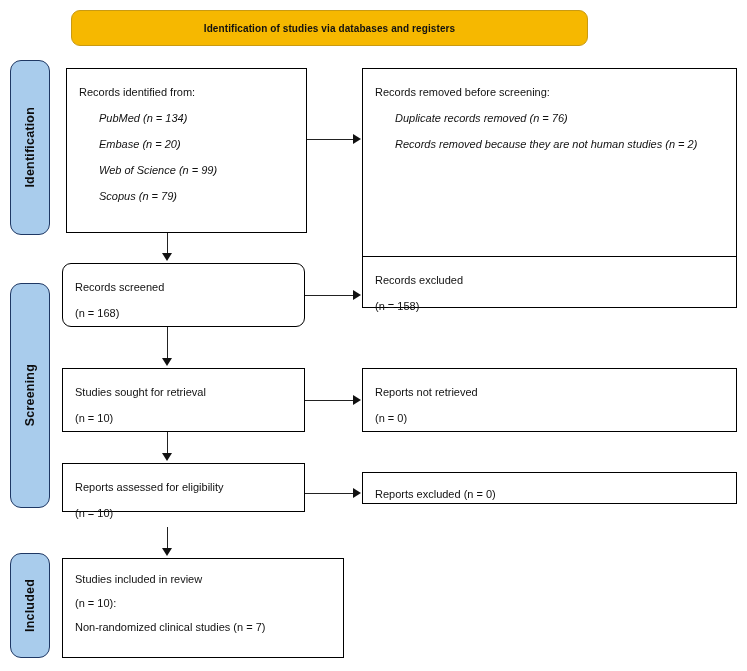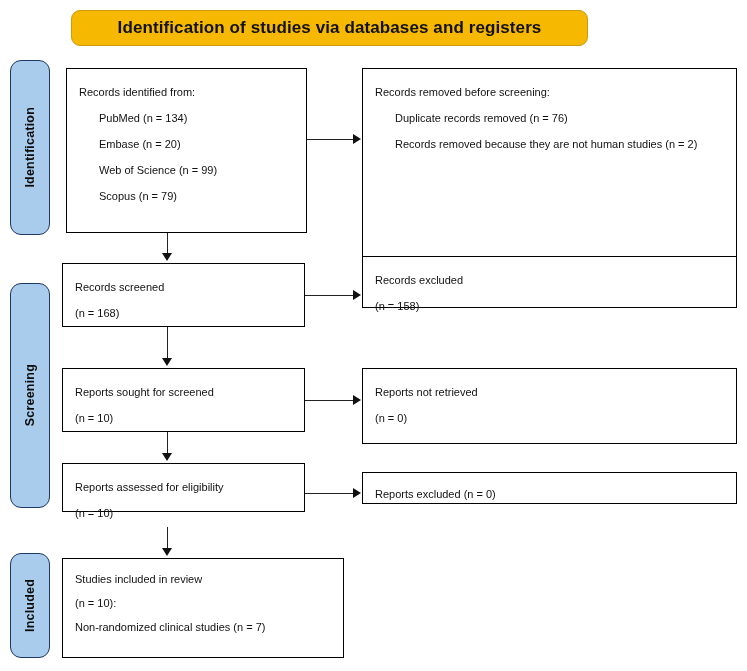--- a/index.html
+++ b/index.html
@@ -29,21 +29,21 @@
     height: 36px;
     background: #F6B800;
     border: 1px solid #C99A12;
     border-radius: 9px;
     display: flex;
     align-items: center;
     justify-content: center;
     box-sizing: border-box;
   }
   .banner-text {
-    font-size: 17px;
+    font-size: 10px;
     font-weight: bold;
     letter-spacing: 0.1px;
     color: #111111;
     text-align: center;
     white-space: nowrap;
   }
 
   
   .phase {
     position: absolute;
@@ -78,38 +78,38 @@
     box-sizing: border-box;
     padding: 10px 12px 8px 12px;
   }
   .box p {
     margin: 0;
     font-size: 11px;
     line-height: 26px;
     color: #111111;
     white-space: nowrap;
   }
-  .box p.indent { padding-left: 20px; }
+  .box p.indent { padding-left: 20px; font-style: italic; }
   .box p.wrap {
     white-space: normal;
     text-align: justify;
     text-justify: inter-word;
   }
 
   
   #box-identified      { left: 66px;  top: 68px;  width: 241px; height: 165px; }
-  #box-screened        { left: 62px;  top: 263px; width: 243px; height: 64px; }
+  #box-screened        { left: 62px;  top: 263px; width: 243px; height: 64px; border-radius: 9px; }
   #box-sought          { left: 62px;  top: 368px; width: 243px; height: 64px; }
   #box-assessed        { left: 62px;  top: 463px; width: 243px; height: 49px; }
   #box-included        { left: 62px;  top: 558px; width: 282px; height: 100px; padding-top: 8px; }
 
   
   #box-removed         { left: 362px; top: 68px;  width: 375px; height: 194px; }
   #box-excluded        { left: 362px; top: 256px; width: 375px; height: 52px; }
-  #box-notretrieved    { left: 362px; top: 368px; width: 375px; height: 76px; }
+  #box-notretrieved    { left: 362px; top: 368px; width: 375px; height: 64px; }
   #box-reportsexcluded { left: 362px; top: 472px; width: 375px; height: 32px; padding-top: 8px; }
 
   #box-included p { line-height: 24px; }
 
   
   .vline {
     position: absolute;
     width: 0;
     border-left: 1.4px solid #222222;
   }
@@ -192,21 +192,21 @@
     <p>Records screened</p>
     <p>(n = 168)</p>
   </div>
 
   <div class="box" id="box-excluded">
     <p>Records excluded</p>
     <p>(n = 158)</p>
   </div>
 
   <div class="box" id="box-sought">
-    <p>Reports sought for screened</p>
+    <p>Studies sought for retrieval</p>
     <p>(n = 10)</p>
   </div>
 
   <div class="box" id="box-notretrieved">
     <p>Reports not retrieved</p>
     <p>(n = 0)</p>
   </div>
 
   <div class="box" id="box-assessed">
     <p>Reports assessed for eligibility</p>

